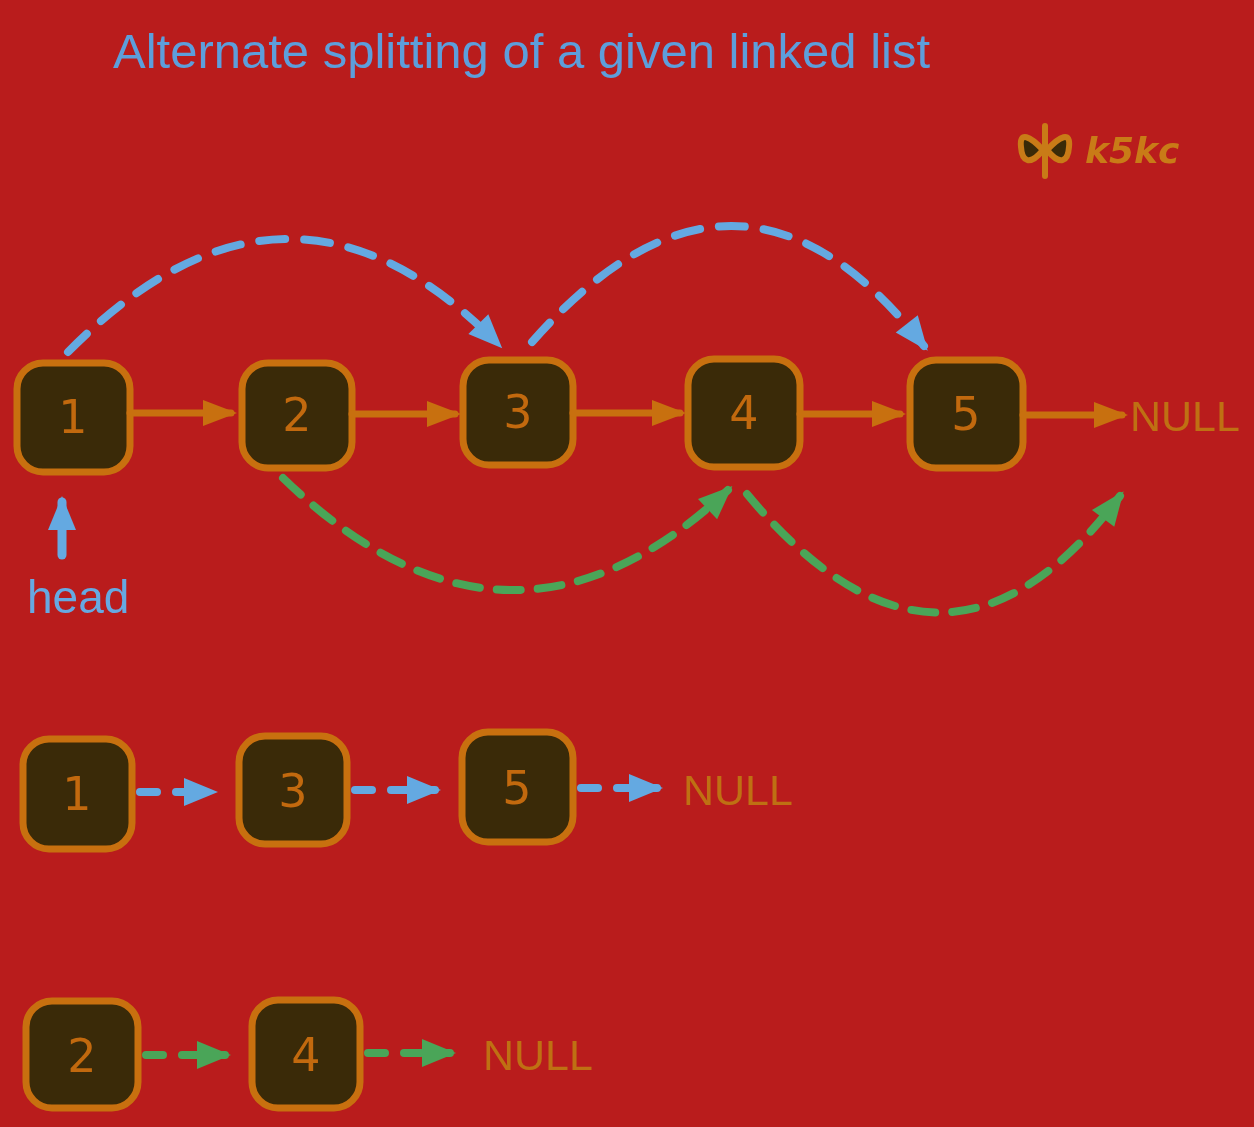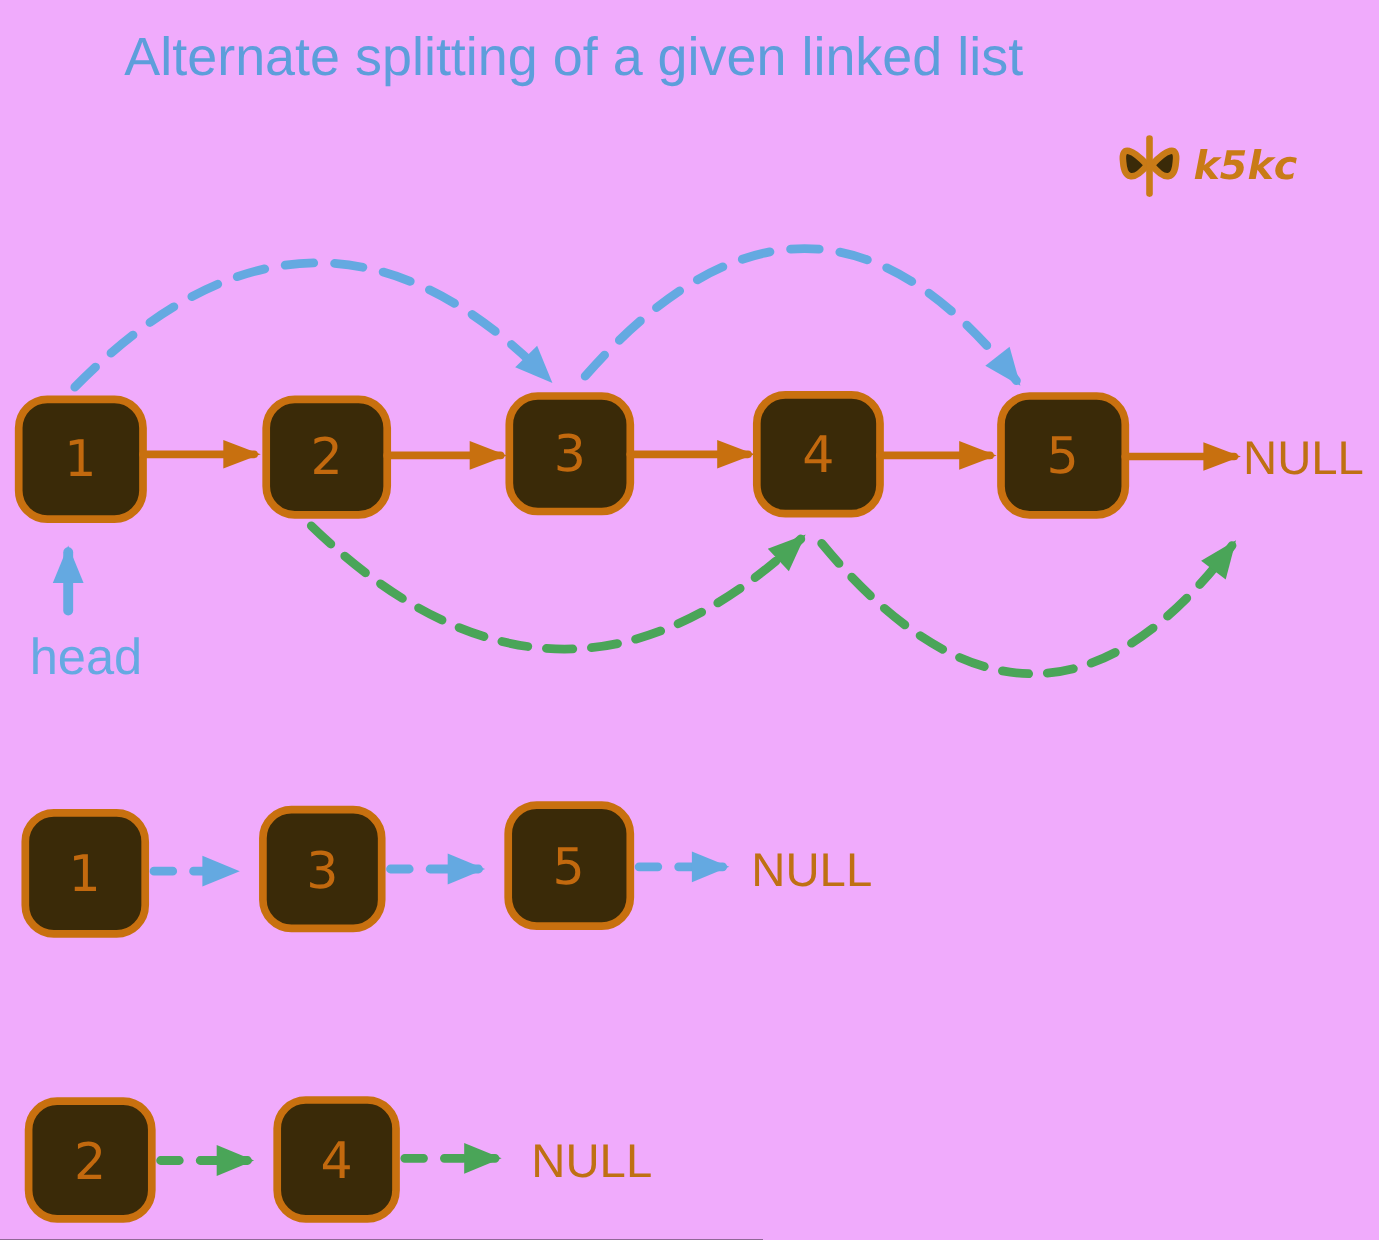--- a/index.html
+++ b/index.html
@@ -1,16 +1,16 @@
 <!DOCTYPE html>
 <html><head>
 <meta charset="utf-8">
 <style>
   html,body{margin:0;padding:0;background:#131313;}
-  .stage{position:relative;width:1254px;height:1127px;background:#f0abfc;overflow:hidden;
+  .stage{position:relative;width:1254px;height:1127px;background:#b91c1c;overflow:hidden;
          font-family:"Liberation Sans",sans-serif;}
   svg{display:block}
   .title-text{font-family:"Liberation Sans",sans-serif;font-size:49px;fill:#5d9edb;}
   .node-num{font-family:"DejaVu Sans",sans-serif;font-size:46px;fill:#c2690e;}
   .null-text{font-family:"Liberation Sans",sans-serif;font-size:43px;fill:#bf7013;}
   .head-text{font-family:"Liberation Sans",sans-serif;font-size:46px;fill:#66a9e2;}
   .brand-text{font-family:"DejaVu Sans",sans-serif;font-style:italic;font-weight:bold;
               font-size:36px;fill:#c97b17;}
   .node-rect{fill:#3a2a08;stroke:#c8700f;stroke-width:7;stroke-linejoin:round;}
   .solid-arrow{stroke:#c8700f;stroke-width:7;fill:none;stroke-linecap:round;}

